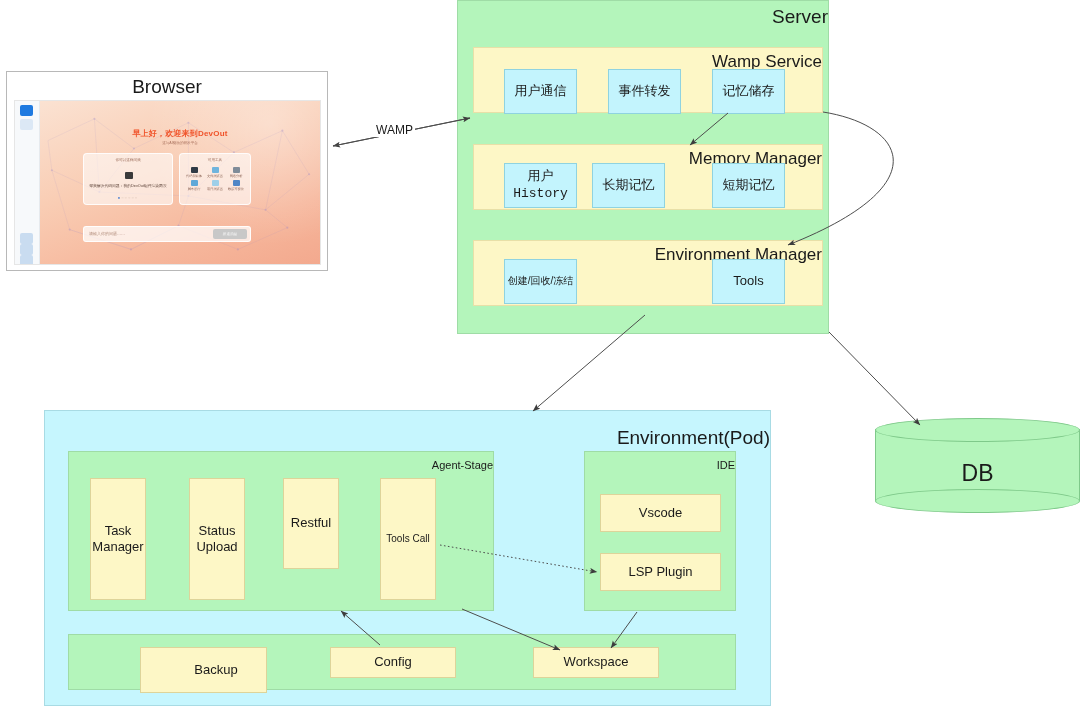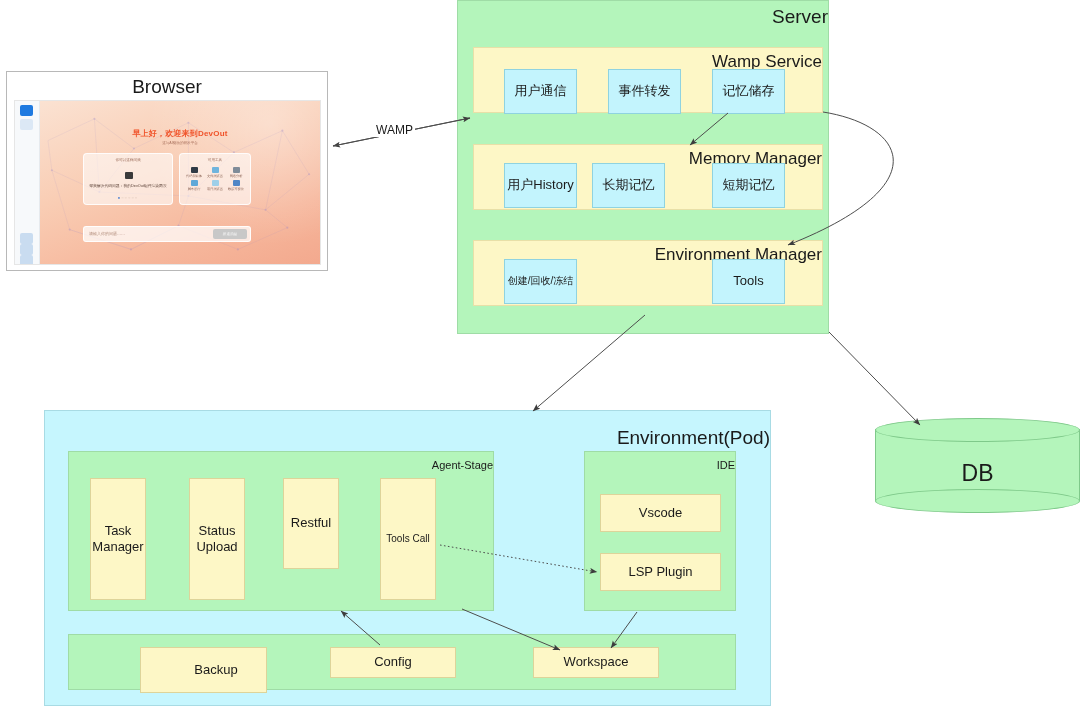--- a/index.html
+++ b/index.html
@@ -372,21 +372,21 @@
   <div class="leaf leaf-cyan node" style="left:608px;top:69px;width:73px;height:45px;">
     <span>事件转发</span>
   </div>
   <div class="leaf leaf-cyan node" style="left:712px;top:69px;width:73px;height:45px;">
     <span>记忆储存</span>
   </div>
 
   <div class="node grp-yellow" style="left:473px;top:144px;width:350px;height:66px;">
     <div class="grp-title title-md">Memory Manager</div>
   </div>
-  <div class="leaf leaf-cyan node" style="left:504px;top:163px;width:73px;height:45px;">
+  <div class="leaf leaf-cyan node" style="left:504px;top:163px;width:73px;height:45px;font-family:Liberation Mono, monospace;">
     <span>用户History</span>
   </div>
   <div class="leaf leaf-cyan node" style="left:592px;top:163px;width:73px;height:45px;">
     <span>长期记忆</span>
   </div>
   <div class="leaf leaf-cyan node" style="left:712px;top:163px;width:73px;height:45px;">
     <span>短期记忆</span>
   </div>
 
   <div class="node grp-yellow" style="left:473px;top:240px;width:350px;height:66px;">

